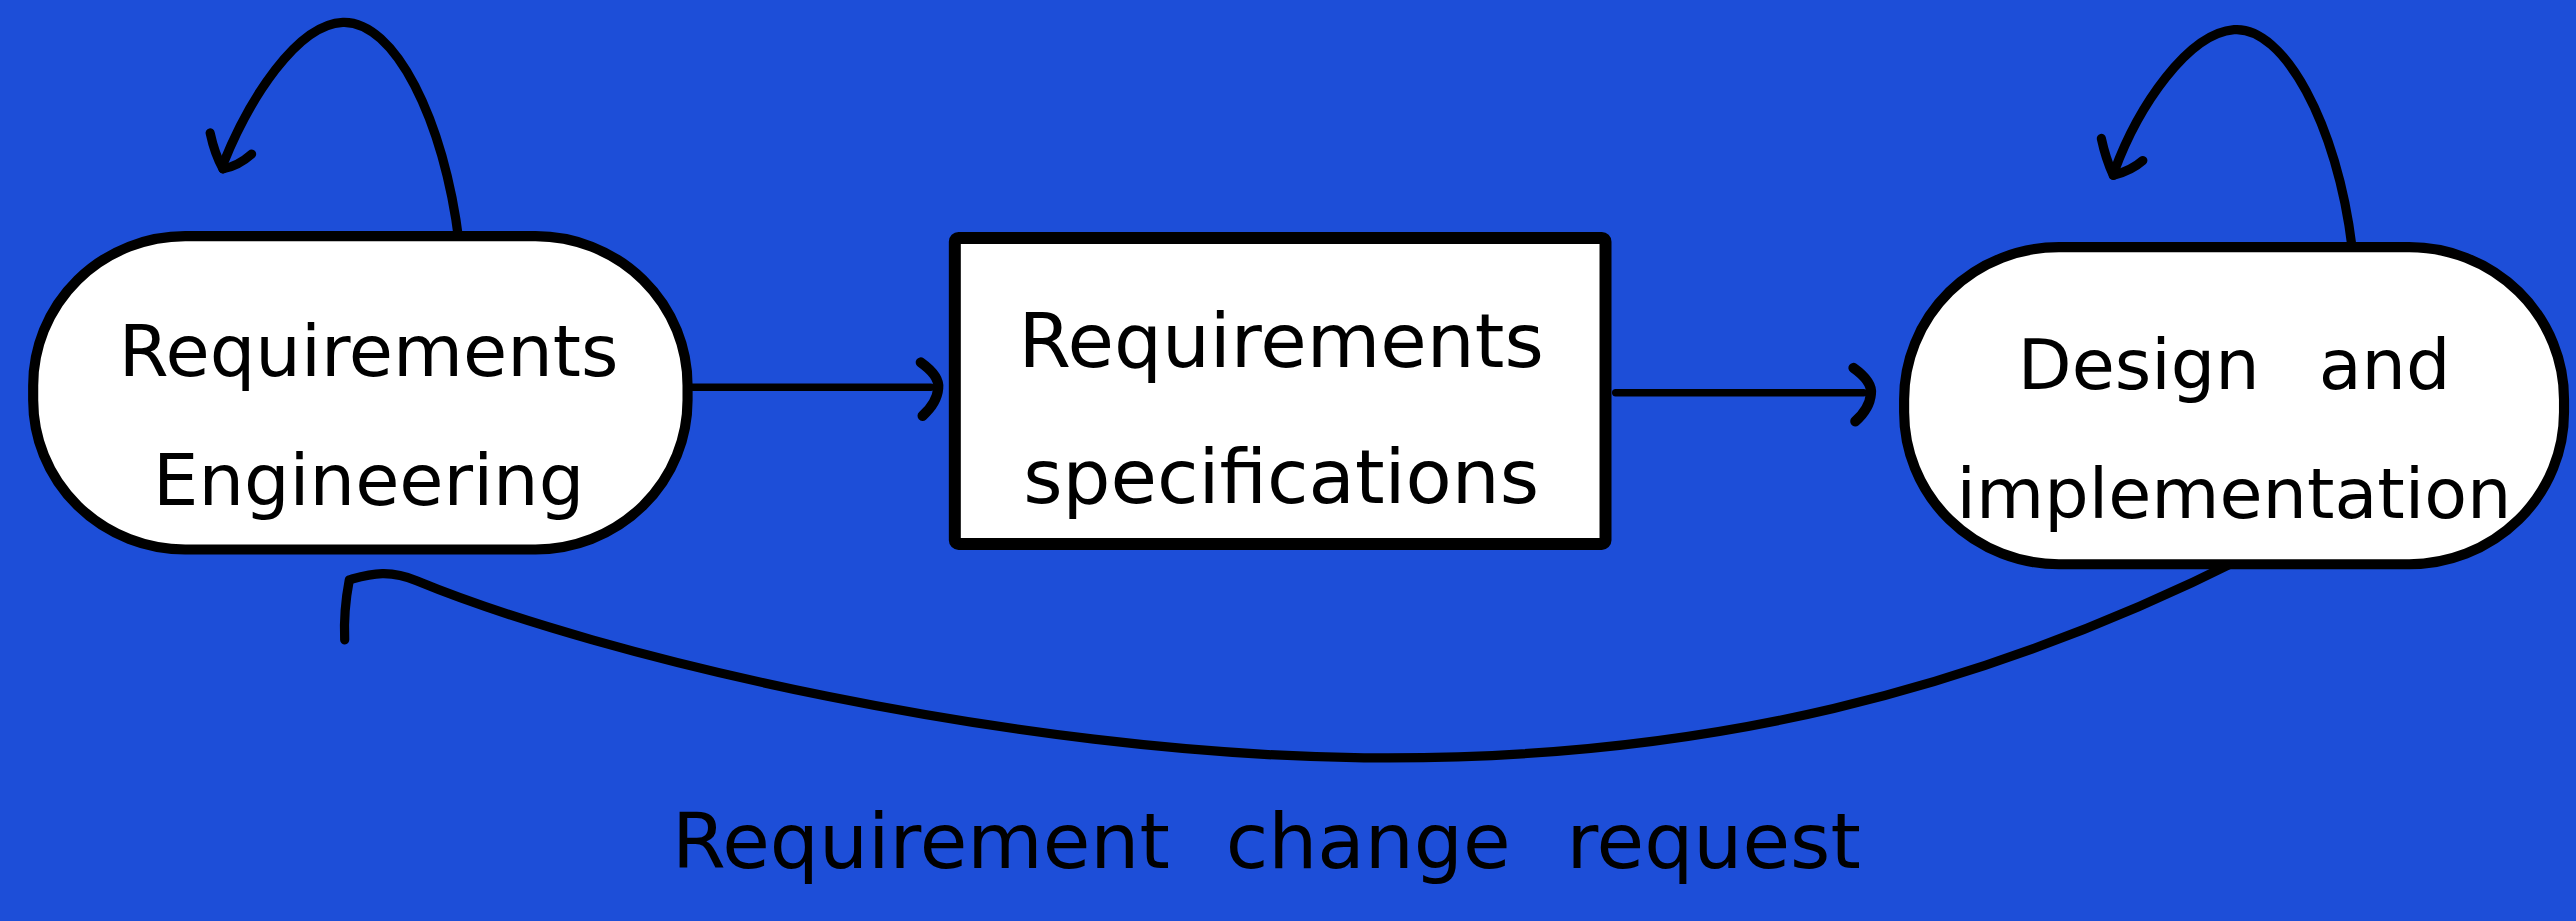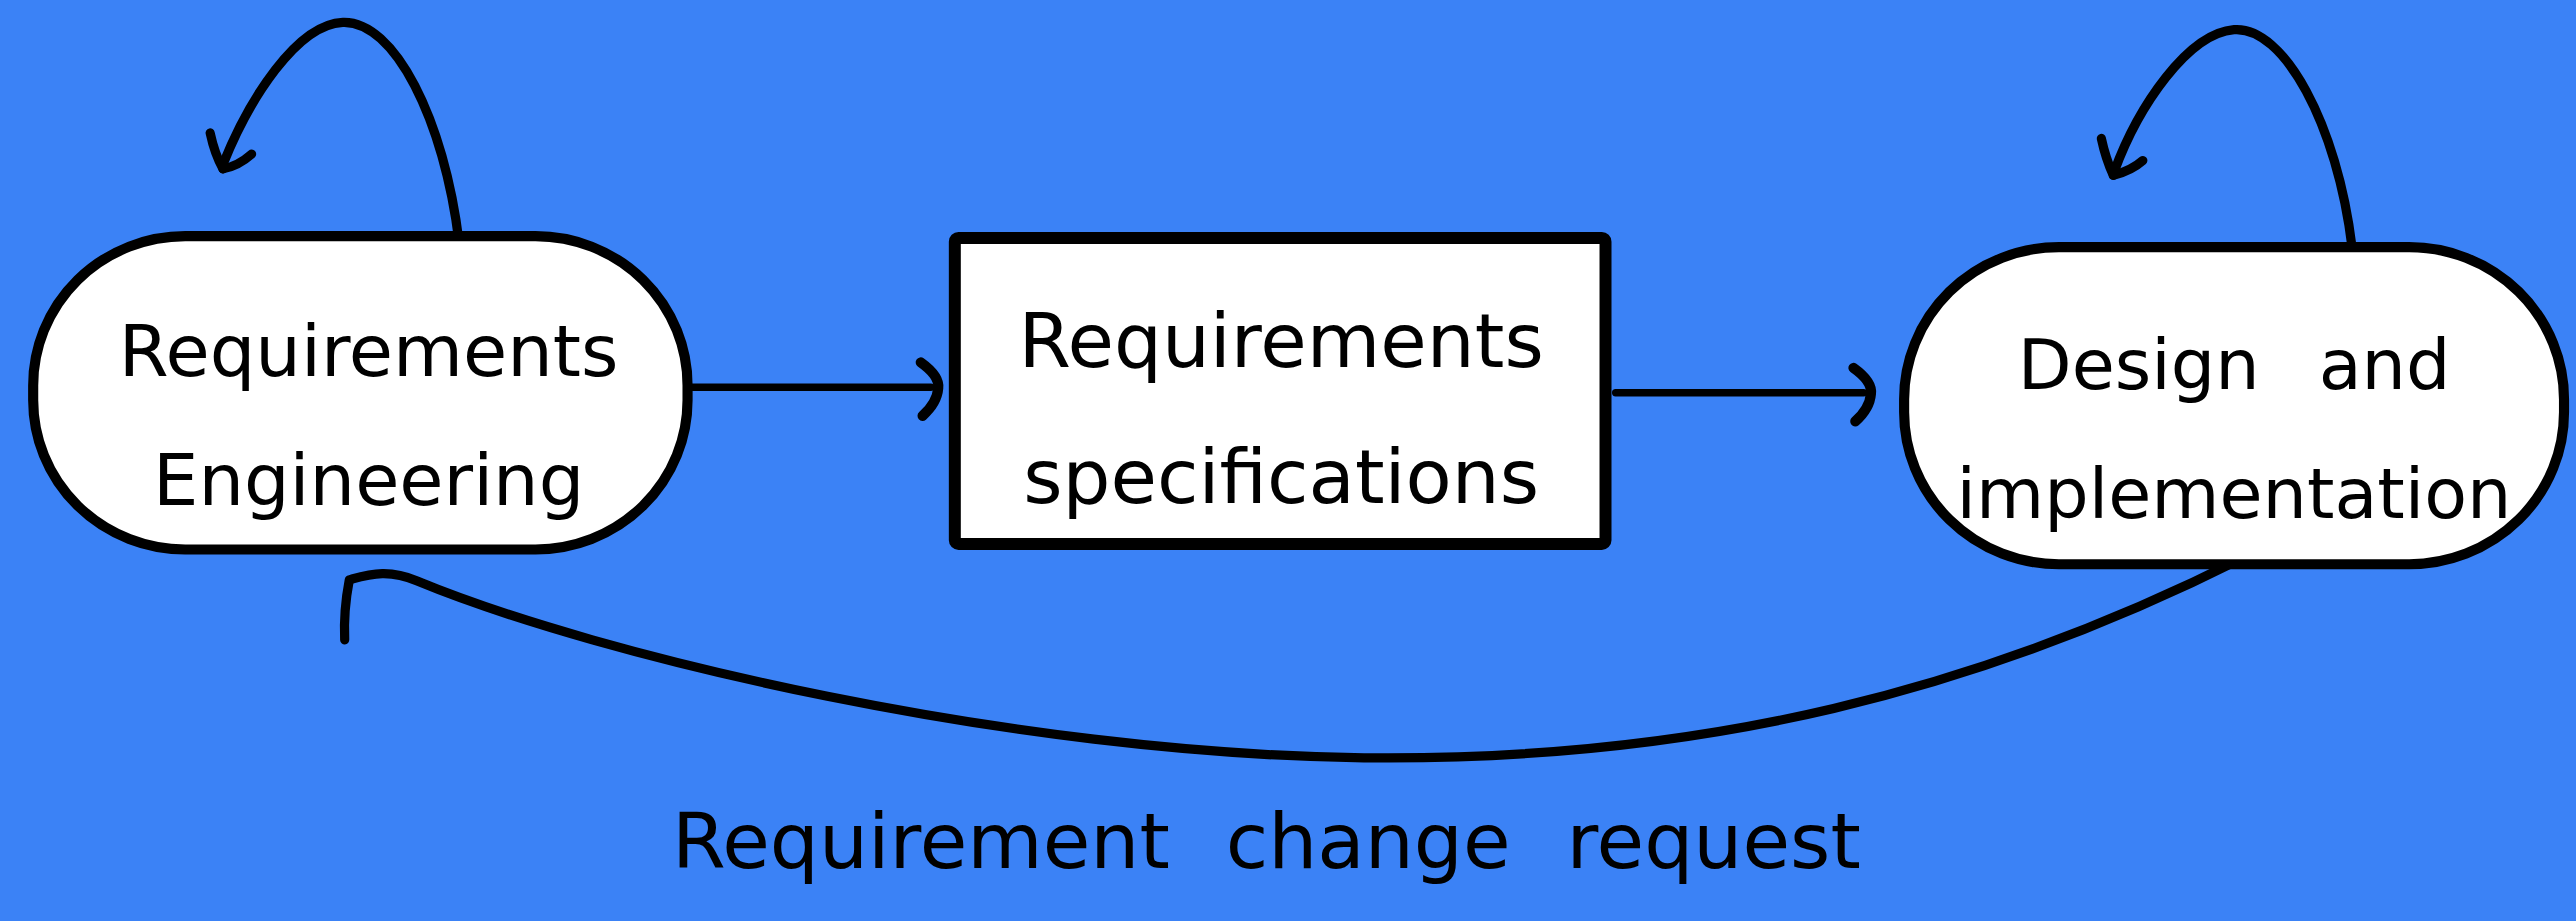--- a/index.html
+++ b/index.html
@@ -8,21 +8,21 @@
     background: #ffffff;
     width: 2576px;
     height: 922px;
     overflow: hidden;
     font-family: "DejaVu Sans", sans-serif;
   }
   .canvas {
     position: relative;
     width: 2576px;
     height: 922px;
-    background: #3b82f6;
+    background: #1d4ed8;
   }
   svg { display: block; }
 
   .ink-line {
     fill: none;
     stroke: #000000;
     stroke-linecap: round;
     stroke-linejoin: round;
   }
   .shape {

